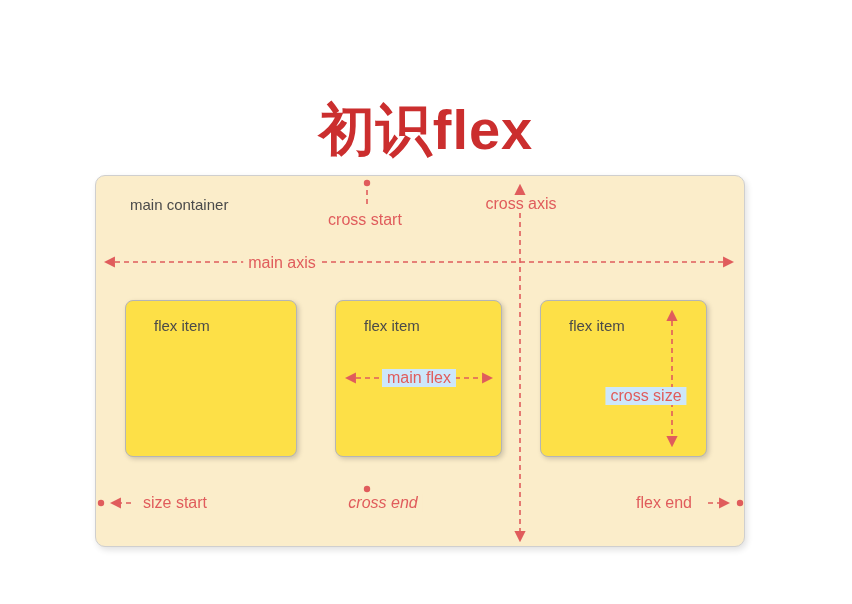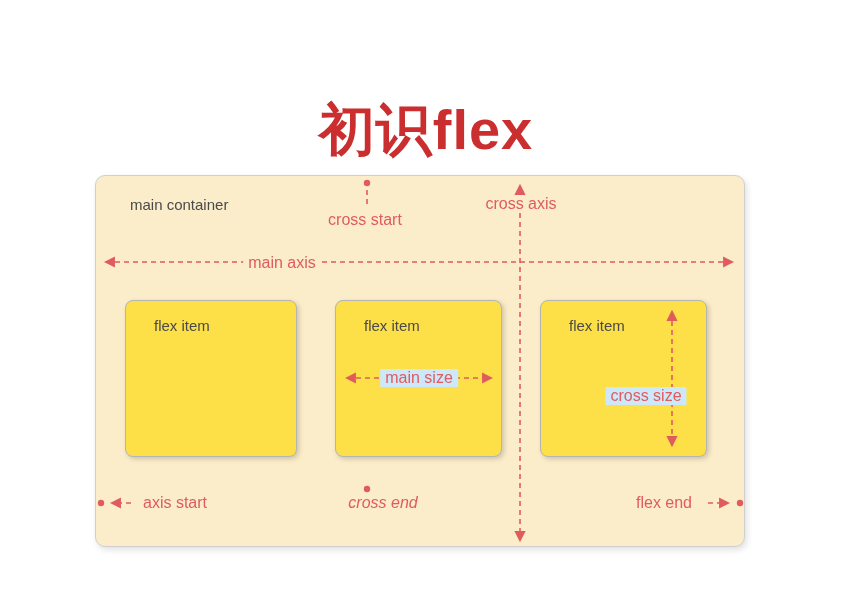--- a/index.html
+++ b/index.html
@@ -138,19 +138,19 @@
     <line x1="708" y1="503" x2="728" y2="503" stroke="#e05c5c" stroke-width="1.6" stroke-dasharray="5 4" marker-end="url(#arr)"></line>
 
     <line x1="347" y1="378" x2="491" y2="378" stroke="#e05c5c" stroke-width="1.6" stroke-dasharray="5 4" marker-start="url(#arr)" marker-end="url(#arr)"></line>
 
     <line x1="672" y1="312" x2="672" y2="445" stroke="#e05c5c" stroke-width="1.6" stroke-dasharray="5 4" marker-start="url(#arr)" marker-end="url(#arr)"></line>
   </svg>
 
   <span class="diagram-label on-cream lbl-cross-start">cross start</span>
   <span class="diagram-label on-cream lbl-cross-axis">cross axis</span>
   <span class="diagram-label on-cream lbl-main-axis">main axis</span>
-  <span class="diagram-label on-blue  lbl-main-size">main size</span>
+  <span class="diagram-label on-blue  lbl-main-size">main flex</span>
   <span class="diagram-label on-blue  lbl-cross-size">cross size</span>
-  <span class="diagram-label on-cream lbl-main-start">axis start</span>
+  <span class="diagram-label on-cream lbl-main-start">size start</span>
   <span class="diagram-label on-cream lbl-cross-end">cross end</span>
   <span class="diagram-label on-cream lbl-main-end">flex end</span>
 
 </div>
 
 </body></html>

